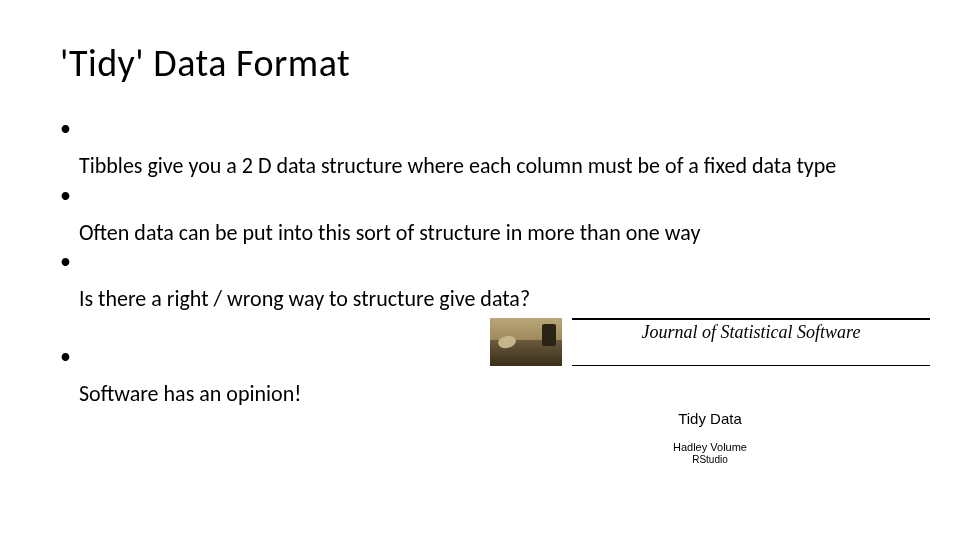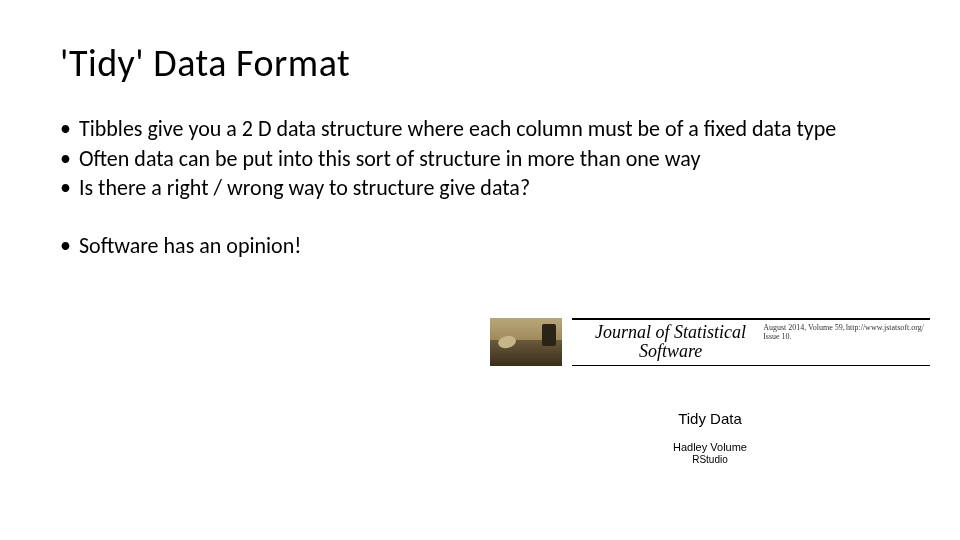--- a/index.html
+++ b/index.html
@@ -29,20 +29,21 @@
   .bullets li {
     display: flex;
     margin-bottom: 2px;
   }
   .bullets li .dot {
     flex: 0 0 auto;
     margin-right: 8px;
   }
   .bullets li .txt {
     flex: 1 1 auto;
+    margin-top: 37px;
   }
   .gap { height: 28px; }
   .figure-block {
     position: absolute;
     right: 30px;
     top: 318px;
     width: 440px;
   }
   .header-row {
     display: flex;
@@ -143,24 +144,20 @@
       <span class="txt">Software has an opinion!</span>
     </li>
   </ul>
 </div>
 
 <div class="figure-block">
   <div class="header-row">
     <div class="painting"></div>
     <div class="jss-box">
       <div class="jss-title">Journal of Statistical Software</div>
-      <div class="jss-meta">
-        <span>August 2014, Volume 59, Issue 10.</span>
-        <span>http://www.jstatsoft.org/</span>
-      </div>
     </div>
   </div>
   <div class="paper-title-block">
     <div class="paper-title">Tidy Data</div>
     <div class="paper-author">Hadley Volume</div>
     <div class="paper-affil">RStudio</div>
   </div>
 </div>
 
 </body></html>

